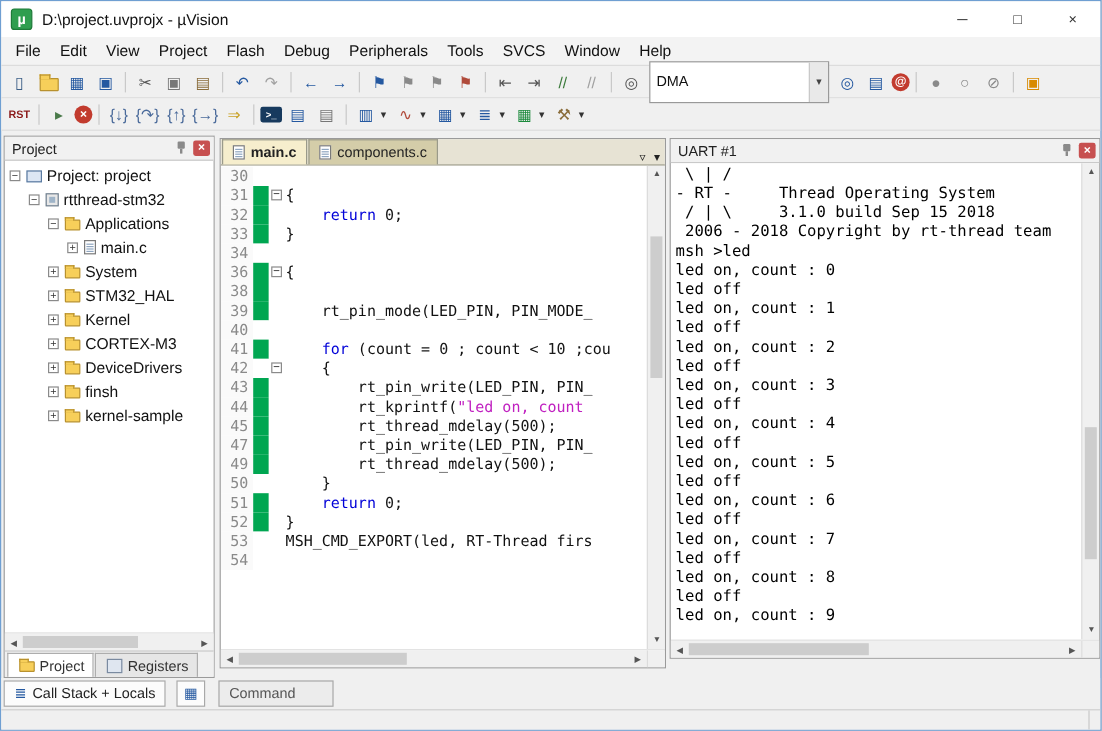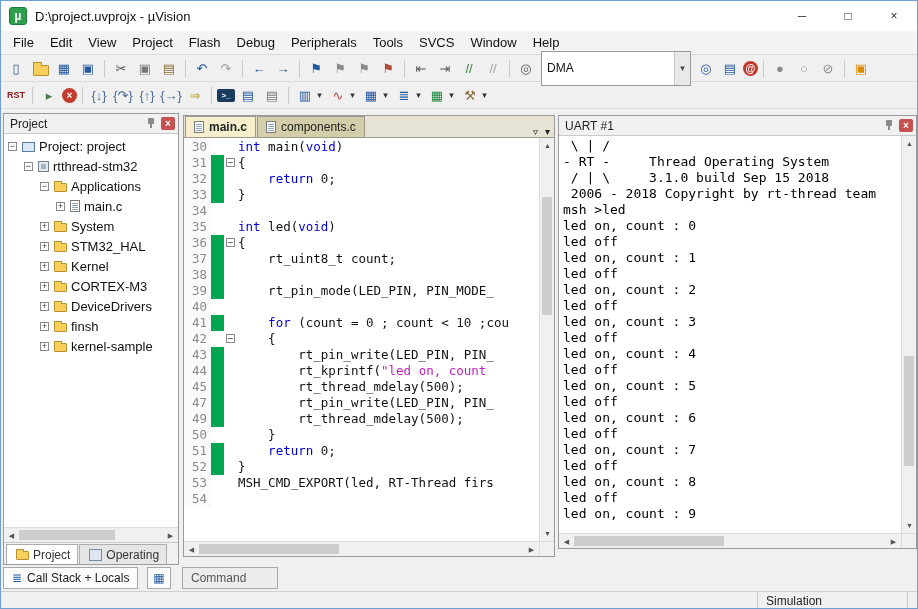--- a/index.html
+++ b/index.html
@@ -284,21 +284,21 @@
         <span class="sb-btn">▶</span>
       </div>
     </div>
     <div class="pp-tabs">
       <div class="pp-tab active">
         <span class="ti folder-icon"></span>
         <span>Project</span>
       </div>
       <div class="pp-tab">
         <span class="ti grid-icon"></span>
-        <span>Operating</span>
+        <span>Registers</span>
       </div>
     </div>
   </div>
 
   <div class="splitter" style="left:178px;top:112px;width:4px;height:452px;"></div>
   <div class="splitter" style="left:554px;top:114px;width:3px;height:434px;"></div>
 
   <div class="panel" id="editor-panel">
     <div class="tab-bar">
       <div class="etab active">
@@ -309,28 +309,26 @@
         <span class="ti file-icon"></span>
         <span>components.c</span>
       </div>
       <span class="tab-bar-right">
         <span class="tbr-ico">▿</span>
         <span class="tbr-ico">▾</span>
       </span>
     </div>
     <div class="ed-body">
       <div id="code-lines">
-          <div class="cl"><span class="ln">30</span><span class="chg"></span><span class="fold"></span><span class="code"><span class="tk-k">int</span><span class="tk-p"> main(</span><span class="tk-k">void</span><span class="tk-p">)</span></span></div>
+          <div class="cl"><span class="ln">30</span><span class="chg"></span><span class="fold"></span></div>
           <div class="cl"><span class="ln">31</span><span class="chg on"></span><span class="fold"><span class="fold-box">−</span></span><span class="code"><span class="tk-p">{</span></span></div>
           <div class="cl"><span class="ln">32</span><span class="chg on"></span><span class="fold"></span><span class="code"><span class="tk-p">    </span><span class="tk-k">return</span><span class="tk-p"> </span><span class="tk-n">0</span><span class="tk-p">;</span></span></div>
           <div class="cl"><span class="ln">33</span><span class="chg on"></span><span class="fold"></span><span class="code"><span class="tk-p">}</span></span></div>
           <div class="cl"><span class="ln">34</span><span class="chg"></span><span class="fold"></span><span class="code"></span></div>
-          <div class="cl"><span class="ln">35</span><span class="chg"></span><span class="fold"></span><span class="code"><span class="tk-k">int</span><span class="tk-p"> led(</span><span class="tk-k">void</span><span class="tk-p">)</span></span></div>
           <div class="cl"><span class="ln">36</span><span class="chg on"></span><span class="fold"><span class="fold-box">−</span></span><span class="code"><span class="tk-p">{</span></span></div>
-          <div class="cl"><span class="ln">37</span><span class="chg on"></span><span class="fold"></span><span class="code"><span class="tk-p">    rt_uint8_t count;</span></span></div>
           <div class="cl"><span class="ln">38</span><span class="chg on"></span><span class="fold"></span><span class="code"></span></div>
           <div class="cl"><span class="ln">39</span><span class="chg on"></span><span class="fold"></span><span class="code"><span class="tk-p">    rt_pin_mode(LED_PIN, PIN_MODE_</span></span></div>
           <div class="cl"><span class="ln">40</span><span class="chg"></span><span class="fold"></span><span class="code"></span></div>
           <div class="cl"><span class="ln">41</span><span class="chg on"></span><span class="fold"></span><span class="code"><span class="tk-p">    </span><span class="tk-k">for</span><span class="tk-p"> (count = </span><span class="tk-n">0</span><span class="tk-p"> ; count &lt; </span><span class="tk-n">10</span><span class="tk-p"> ;cou</span></span></div>
           <div class="cl"><span class="ln">42</span><span class="chg"></span><span class="fold"><span class="fold-box">−</span></span><span class="code"><span class="tk-p">    {</span></span></div>
           <div class="cl"><span class="ln">43</span><span class="chg on"></span><span class="fold"></span><span class="code"><span class="tk-p">        rt_pin_write(LED_PIN, PIN_</span></span></div>
           <div class="cl"><span class="ln">44</span><span class="chg on"></span><span class="fold"></span><span class="code"><span class="tk-p">        rt_kprintf(</span><span class="tk-s">"led on, count</span></span></div>
           <div class="cl"><span class="ln">45</span><span class="chg on"></span><span class="fold"></span><span class="code"><span class="tk-p">        rt_thread_mdelay(</span><span class="tk-n">500</span><span class="tk-p">);</span></span></div>
           <div class="cl"><span class="ln">47</span><span class="chg on"></span><span class="fold"></span><span class="code"><span class="tk-p">        rt_pin_write(LED_PIN, PIN_</span></span></div>
           <div class="cl"><span class="ln">49</span><span class="chg on"></span><span class="fold"></span><span class="code"><span class="tk-p">        rt_thread_mdelay(</span><span class="tk-n">500</span><span class="tk-p">);</span></span></div>
@@ -394,19 +392,16 @@
       <span>Call Stack + Locals</span>
     </div>
     <div id="panel-grid-btn">▦</div>
     <div class="dock-tab" id="command-tab">
       <span>Command</span>
     </div>
   </div>
 
   <div id="status-bar">
     <div class="sb-cell main"></div>
-    <div class="sb-cell sim">
-      <span>Simulation</span>
-    </div>
     <div class="sb-cell tail"></div>
   </div>
 
 </div>
 
 </body></html>

